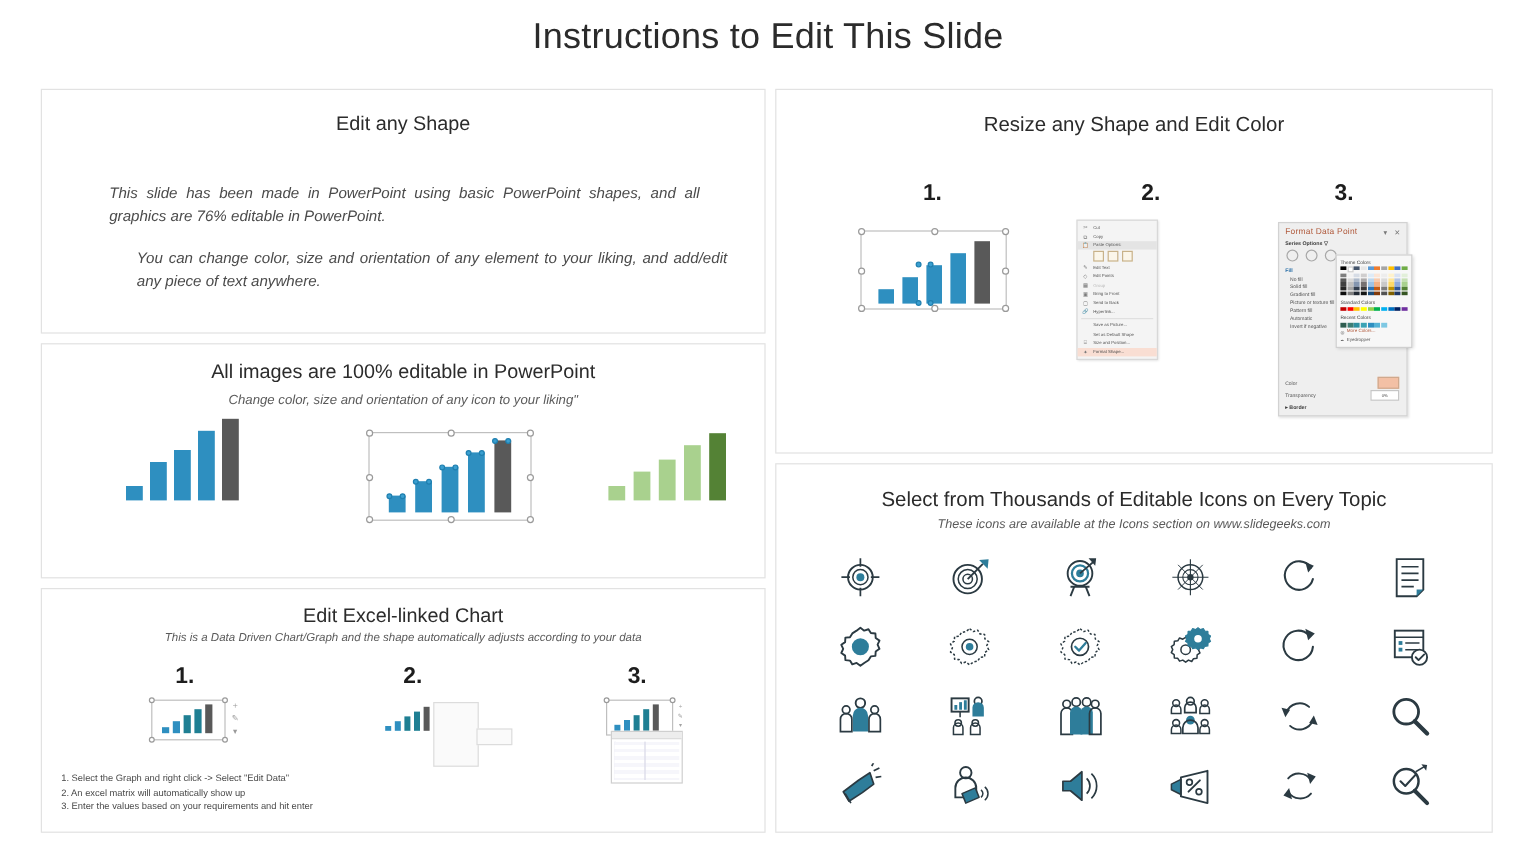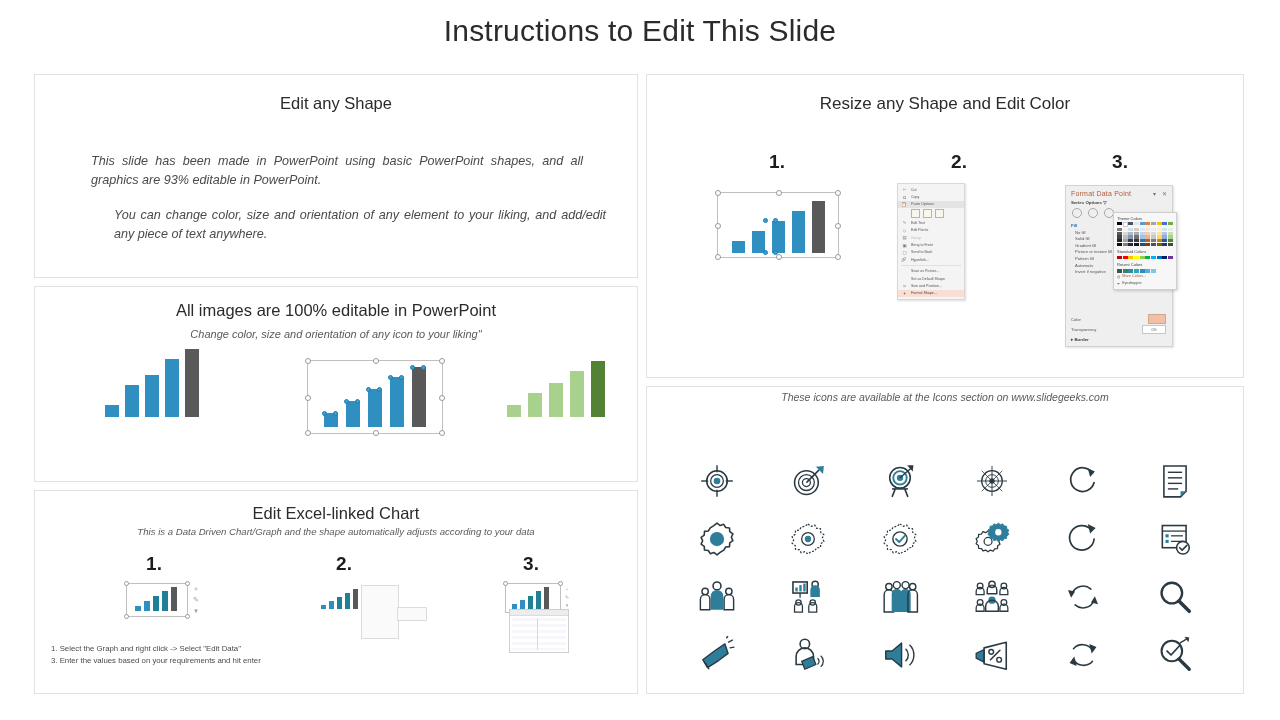--- a/index.html
+++ b/index.html
@@ -169,21 +169,21 @@
 </style>
 </head>
 <body>
 
 <div class="slide">
 
   <div class="slide-title">Instructions to Edit This Slide</div>
 
   <div class="panel" id="panel-edit-shape">
     <div class="panel-title">Edit any Shape</div>
-    <div class="body-para" id="para-1">This slide has been made in PowerPoint using basic PowerPoint shapes, and all graphics are 93% editable in PowerPoint.</div>
+    <div class="body-para" id="para-1">This slide has been made in PowerPoint using basic PowerPoint shapes, and all graphics are 76% editable in PowerPoint.</div>
     <div class="body-para" id="para-2">You can change color, size and orientation of any element to your liking, and add/edit any piece of text anywhere.</div>
   </div>
 
   <div class="panel" id="panel-images">
     <div class="panel-title">All images are 100% editable in PowerPoint</div>
     <div class="panel-sub">Change color, size and orientation of any icon to your liking"</div>
 
     <div class="chart-row">
 
       <div class="bars" style="left:70px;top:0px;height:68px;gap:6px;">
@@ -286,20 +286,21 @@
         <div style="position:absolute;left:2px;top:8px;right:2px;bottom:2px;background:
           repeating-linear-gradient(to bottom,#f6f6fb 0 3px,#ffffff 3px 6px),
           linear-gradient(to right,#e7e7f2 0 1px,transparent 1px);"></div>
         <div style="position:absolute;left:27px;top:8px;bottom:2px;width:1px;background:#d7d7e6;"></div>
       </div>
       <div style="position:absolute;left:58px;top:2px;width:8px;font-size:5px;color:#a3a3a3;line-height:8px;text-align:center;">＋<br>✎<br>▾</div>
     </div>
 
     <div class="steps-list">
       <div>1. Select the Graph and right click -&gt; Select "Edit Data"</div>
+      <div>2. An excel matrix will automatically show up</div>
       <div>3. Enter the values based on your requirements and hit enter</div>
     </div>
   </div>
 
   <div class="panel" id="panel-resize">
     <div class="panel-title">Resize any Shape and Edit Color</div>
 
     <div class="rs-num" style="left:100px;">1.</div>
     <div class="rs-num" style="left:282px;">2.</div>
     <div class="rs-num" style="left:443px;">3.</div>
@@ -530,20 +531,21 @@
         </div>
         <div class="cp-item">
           <span>✒</span>
           <span>Eyedropper</span>
         </div>
       </div>
     </div>
   </div>
 
   <div class="panel" id="panel-icons">
+    <div class="panel-title">Select from Thousands of Editable Icons on Every Topic</div>
     <div class="panel-sub">These icons are available at the Icons section on www.slidegeeks.com</div>
 
     <div class="icon-grid">
 
       <div class="icon-cell">
         <svg width="38" height="38" viewBox="0 0 48 48">
           <circle cx="24" cy="24" r="13" fill="none" stroke="#2b3a42" stroke-width="2"></circle>
           <circle cx="24" cy="24" r="8" fill="none" stroke="#2b3a42" stroke-width="1.6"></circle>
           <circle cx="24" cy="24" r="4.2" fill="#2E7D9A"></circle>
           <line x1="24" y1="4" x2="24" y2="13" stroke="#2b3a42" stroke-width="1.8"></line>

